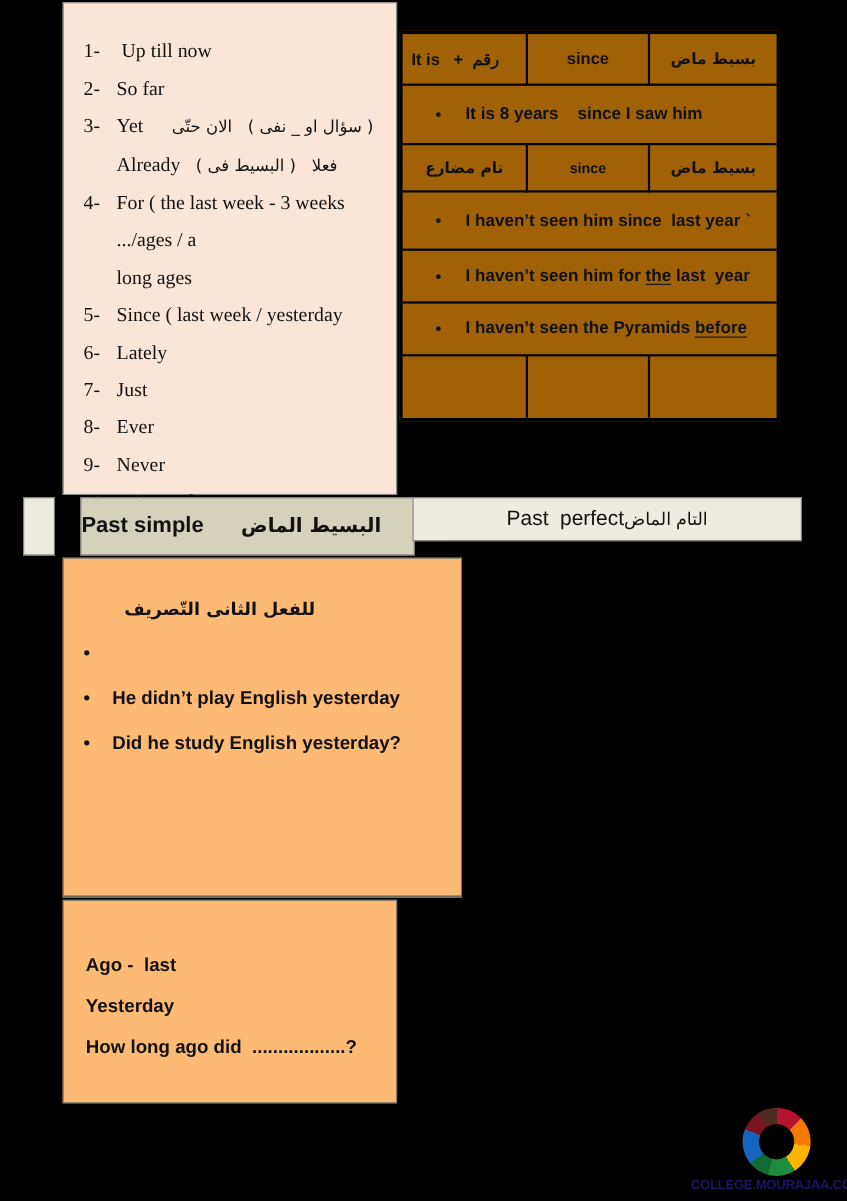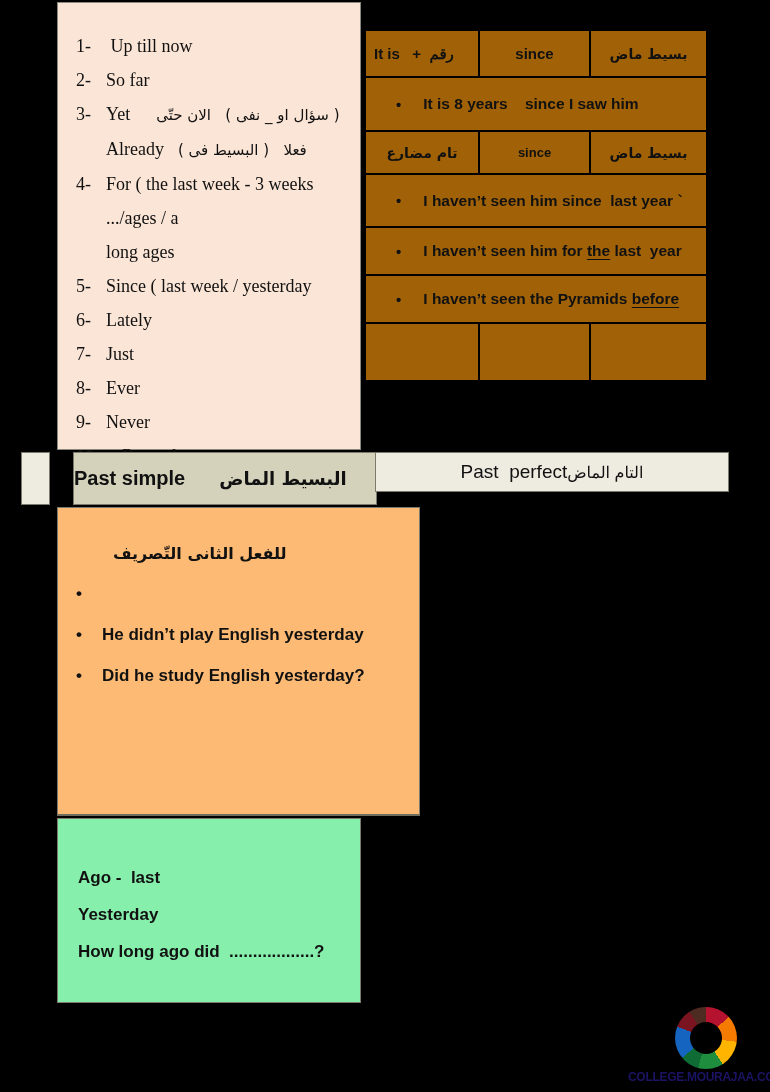--- a/index.html
+++ b/index.html
@@ -49,21 +49,21 @@
 
   
   .panel-mid{position:absolute;left:57px;top:507px;width:363px;height:309px;
     background:#fdba74;border:1px solid #7c7a6d;border-bottom:2px solid #6f6d5e;box-sizing:border-box;}
   .panel-mid .ar-title{font-family:"DejaVu Sans",sans-serif;font-weight:700;font-size:16px;
     margin:36px 0 10px 55px;}
   .blt{display:flex;align-items:baseline;margin-left:18px;line-height:41px;
     font-weight:700;font-size:17px;}
   .blt .bullet{margin-right:20px;}
   .panel-bottom{position:absolute;left:57px;top:818px;width:304px;height:185px;
-    background:#86efac;border:1px solid #7c7a6d;box-sizing:border-box;padding:40px 0 0 20px;}
+    background:#fdba74;border:1px solid #7c7a6d;box-sizing:border-box;padding:40px 0 0 20px;}
   .panel-bottom .line{font-weight:700;font-size:17px;line-height:37px;}
 
   
   .logo-ring{position:absolute;left:675px;top:1007px;width:62px;height:62px;border-radius:50%;
     background:conic-gradient(#b5122f 0 13%, #f47a00 13% 27%, #ffb400 27% 41%,
                #1e8e3e 41% 54%, #0f6c35 54% 64%, #1565c0 64% 81%,
                #7a1420 81% 91%, #4e2b20 91% 100%);}
   .logo-ring::after{content:"";position:absolute;left:15px;top:15px;width:32px;height:32px;
     border-radius:50%;background:#000;}
   .logo-text{position:absolute;left:628px;top:1070px;width:146px;text-align:center;

